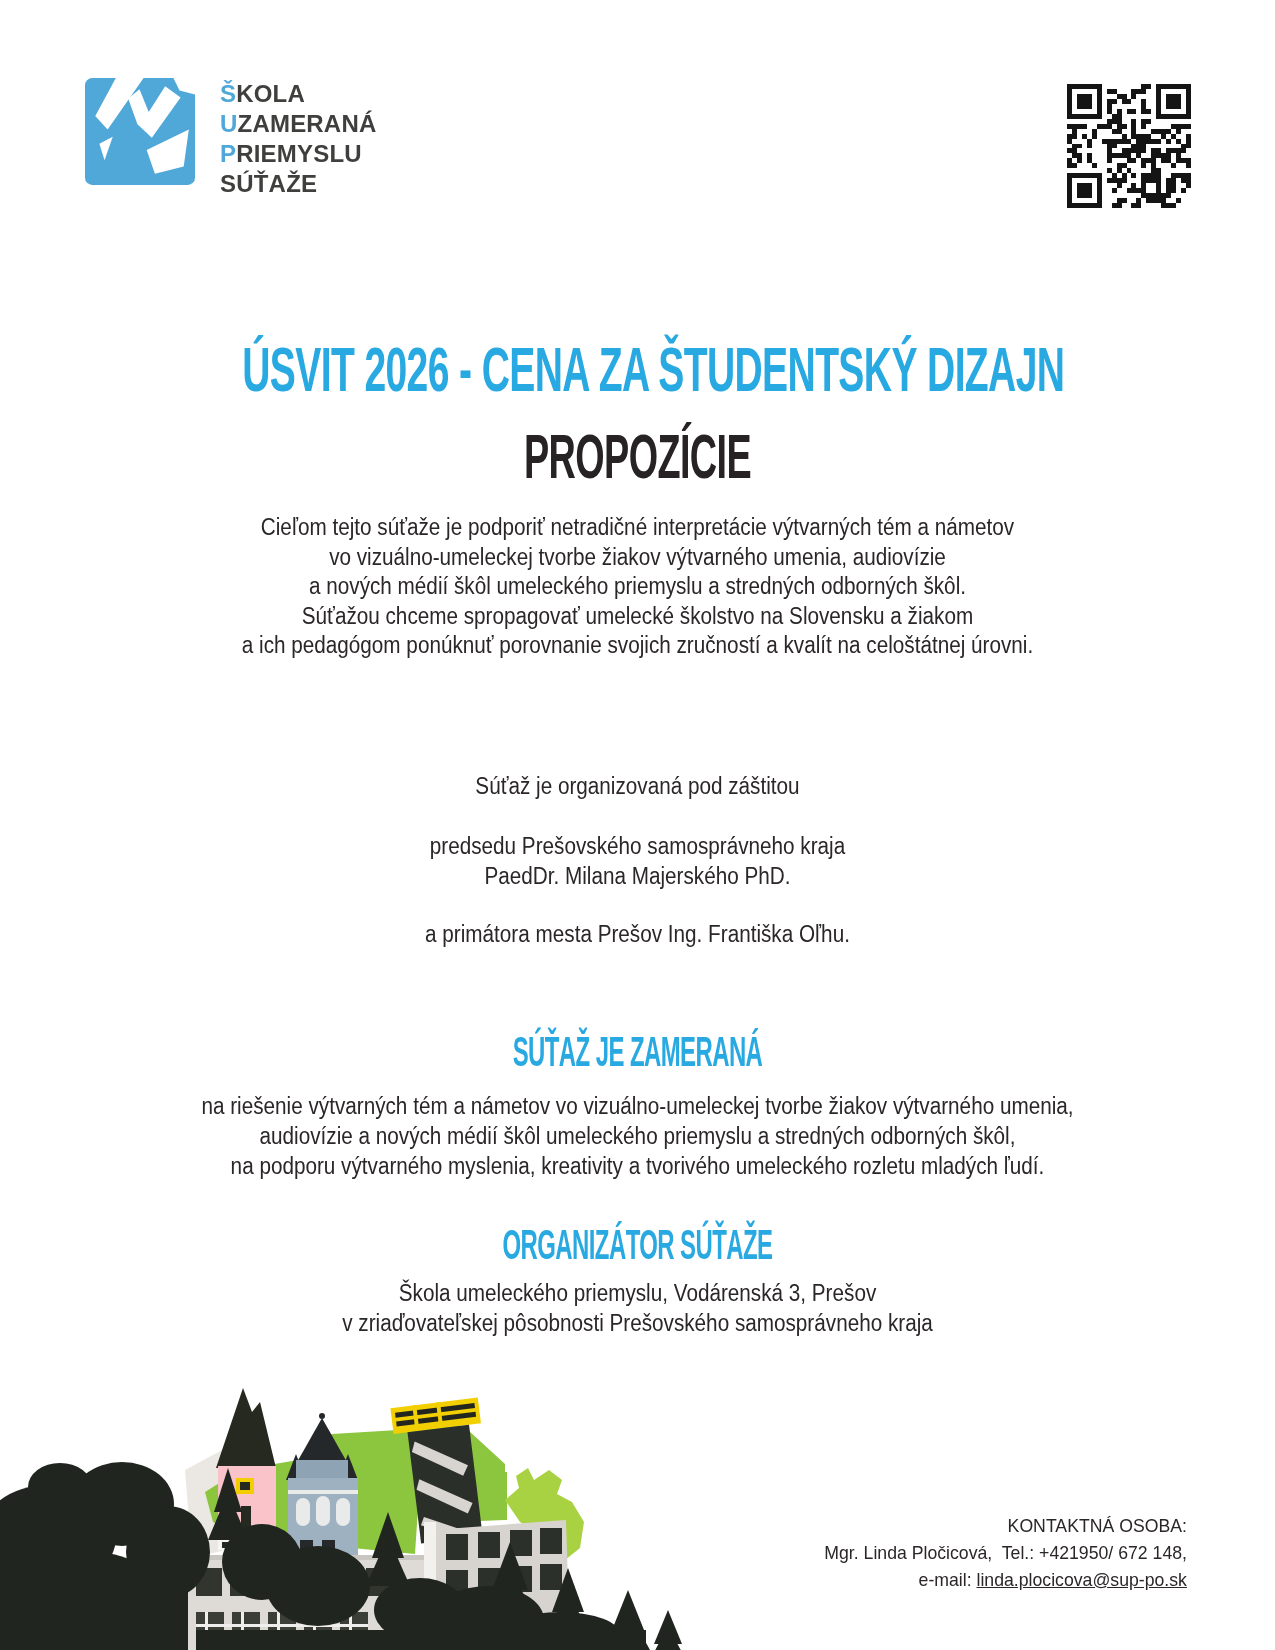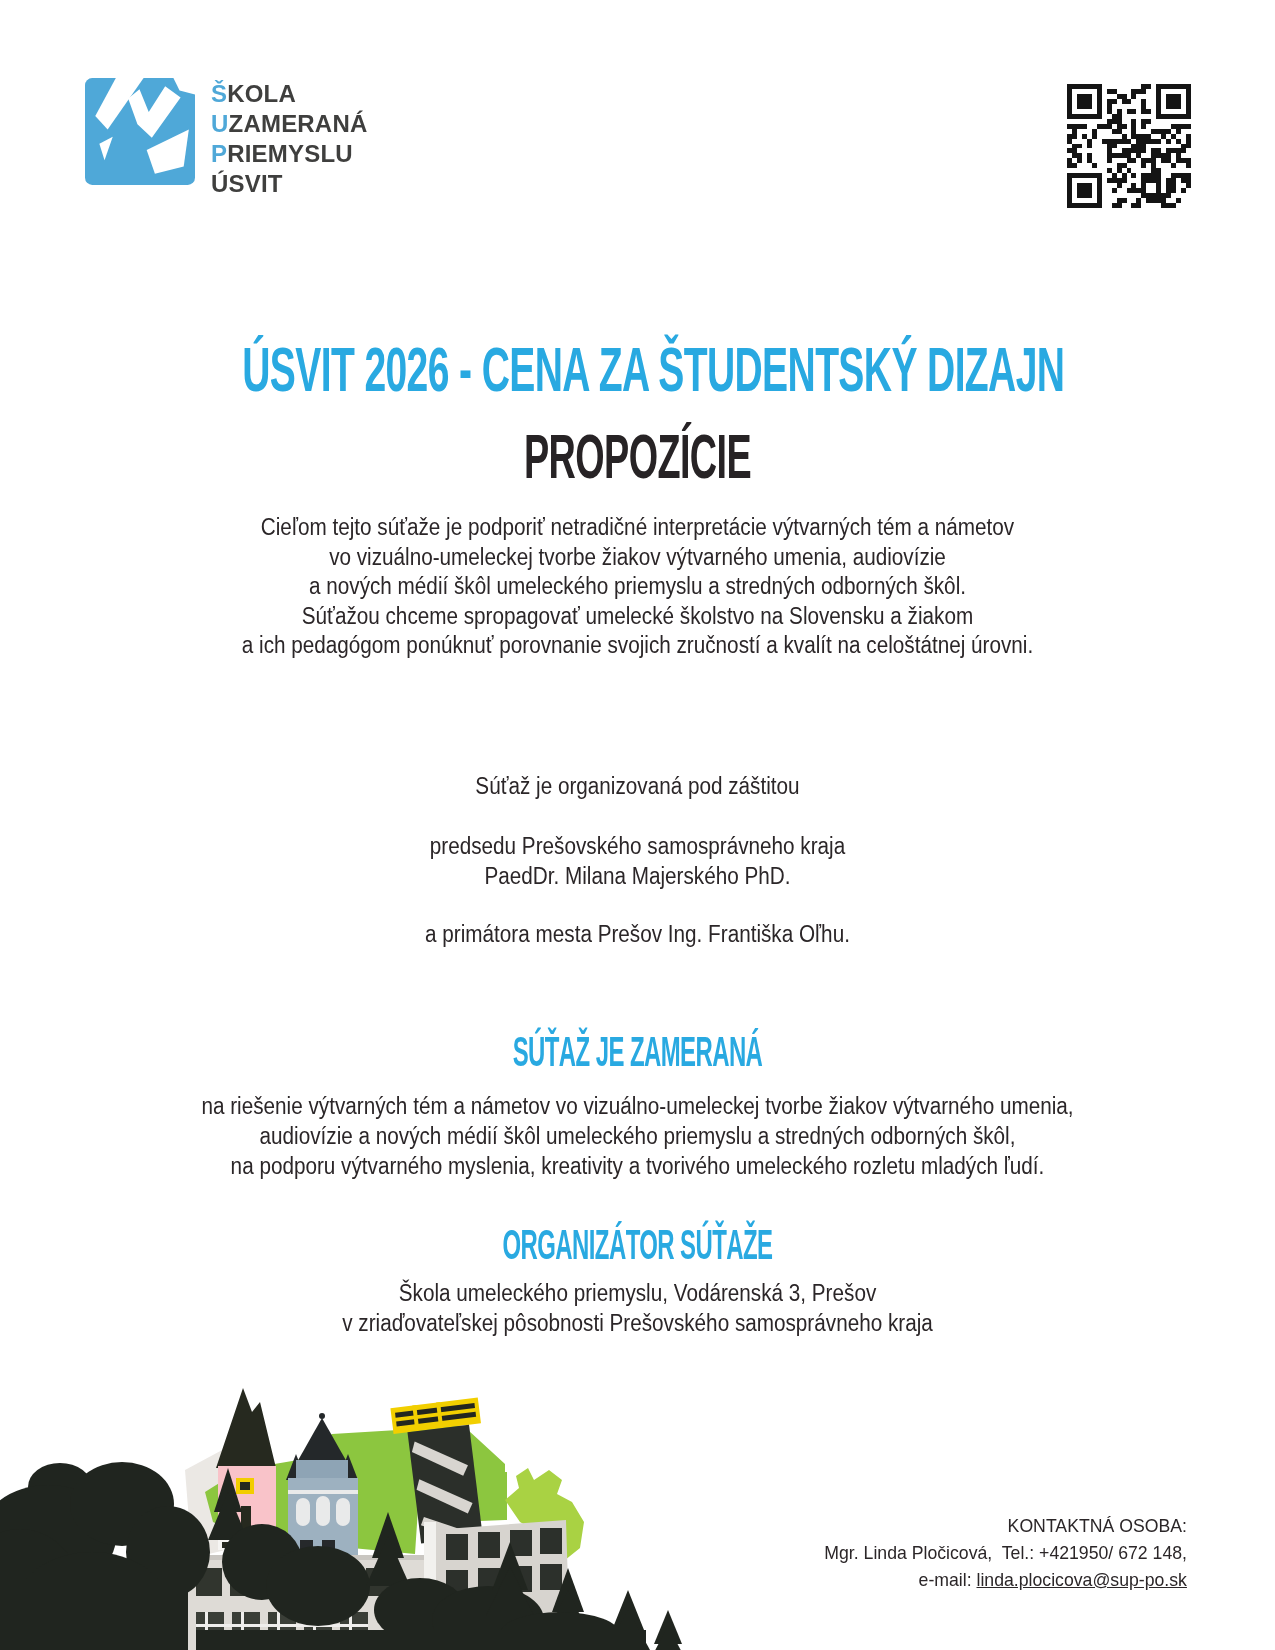--- a/index.html
+++ b/index.html
@@ -1,20 +1,20 @@
 <!DOCTYPE html>
 <html><head>
 <meta charset="utf-8">
 <style>
   html,body{margin:0;padding:0;background:#ffffff;}
   .page{position:relative;width:1275px;height:1650px;background:#ffffff;overflow:hidden;
         font-family:"Liberation Sans",sans-serif;color:#272325;}
 
   
-  .logo{position:absolute;left:85px;top:78px;display:flex;gap:16px;}
+  .logo{position:absolute;left:85px;top:78px;display:flex;gap:25px;}
   .logo-icon{width:110px;height:107px;flex:0 0 auto;}
   .logo-text{display:flex;flex-direction:column;font-size:24px;font-weight:700;
              line-height:30px;color:#3f3f3e;letter-spacing:.2px;padding-top:1px;}
   .logo-text .h{color:#4fa8d8;}
 
   
   .qr{position:absolute;left:1066px;top:84px;width:126px;height:124px;}
 
   
   .disp{position:absolute;left:0;width:100%;text-align:center;font-weight:700;
@@ -64,21 +64,21 @@
           <polygon points="60,70 101,50 96,86 68,93"></polygon>
           <polygon points="14,64 27,57 19,80"></polygon>
           <polygon points="86,0 107,0 107,16 92,12"></polygon>
         </g>
       </svg>
     </div>
     <div class="logo-text">
       <div><span class="h">Š</span><span>KOLA</span></div>
       <div><span class="h">U</span><span>ZAMERANÁ</span></div>
       <div><span class="h">P</span><span>RIEMYSLU</span></div>
-      <div><span class="h"></span><span>ÚSVIT</span></div>
+      <div><span class="h"></span><span>SÚŤAŽE</span></div>
     </div>
   </div>
 
   <div class="qr"><svg viewBox="0 0 25 25" width="126" height="124" shape-rendering="crispEdges" fill="#141414">
         <rect x="15" y="0" width="1" height="1"></rect>
         <rect x="16" y="0" width="1" height="1"></rect>
         <rect x="8" y="1" width="1" height="1"></rect>
         <rect x="9" y="1" width="1" height="1"></rect>
         <rect x="13" y="1" width="1" height="1"></rect>
         <rect x="14" y="1" width="1" height="1"></rect>

